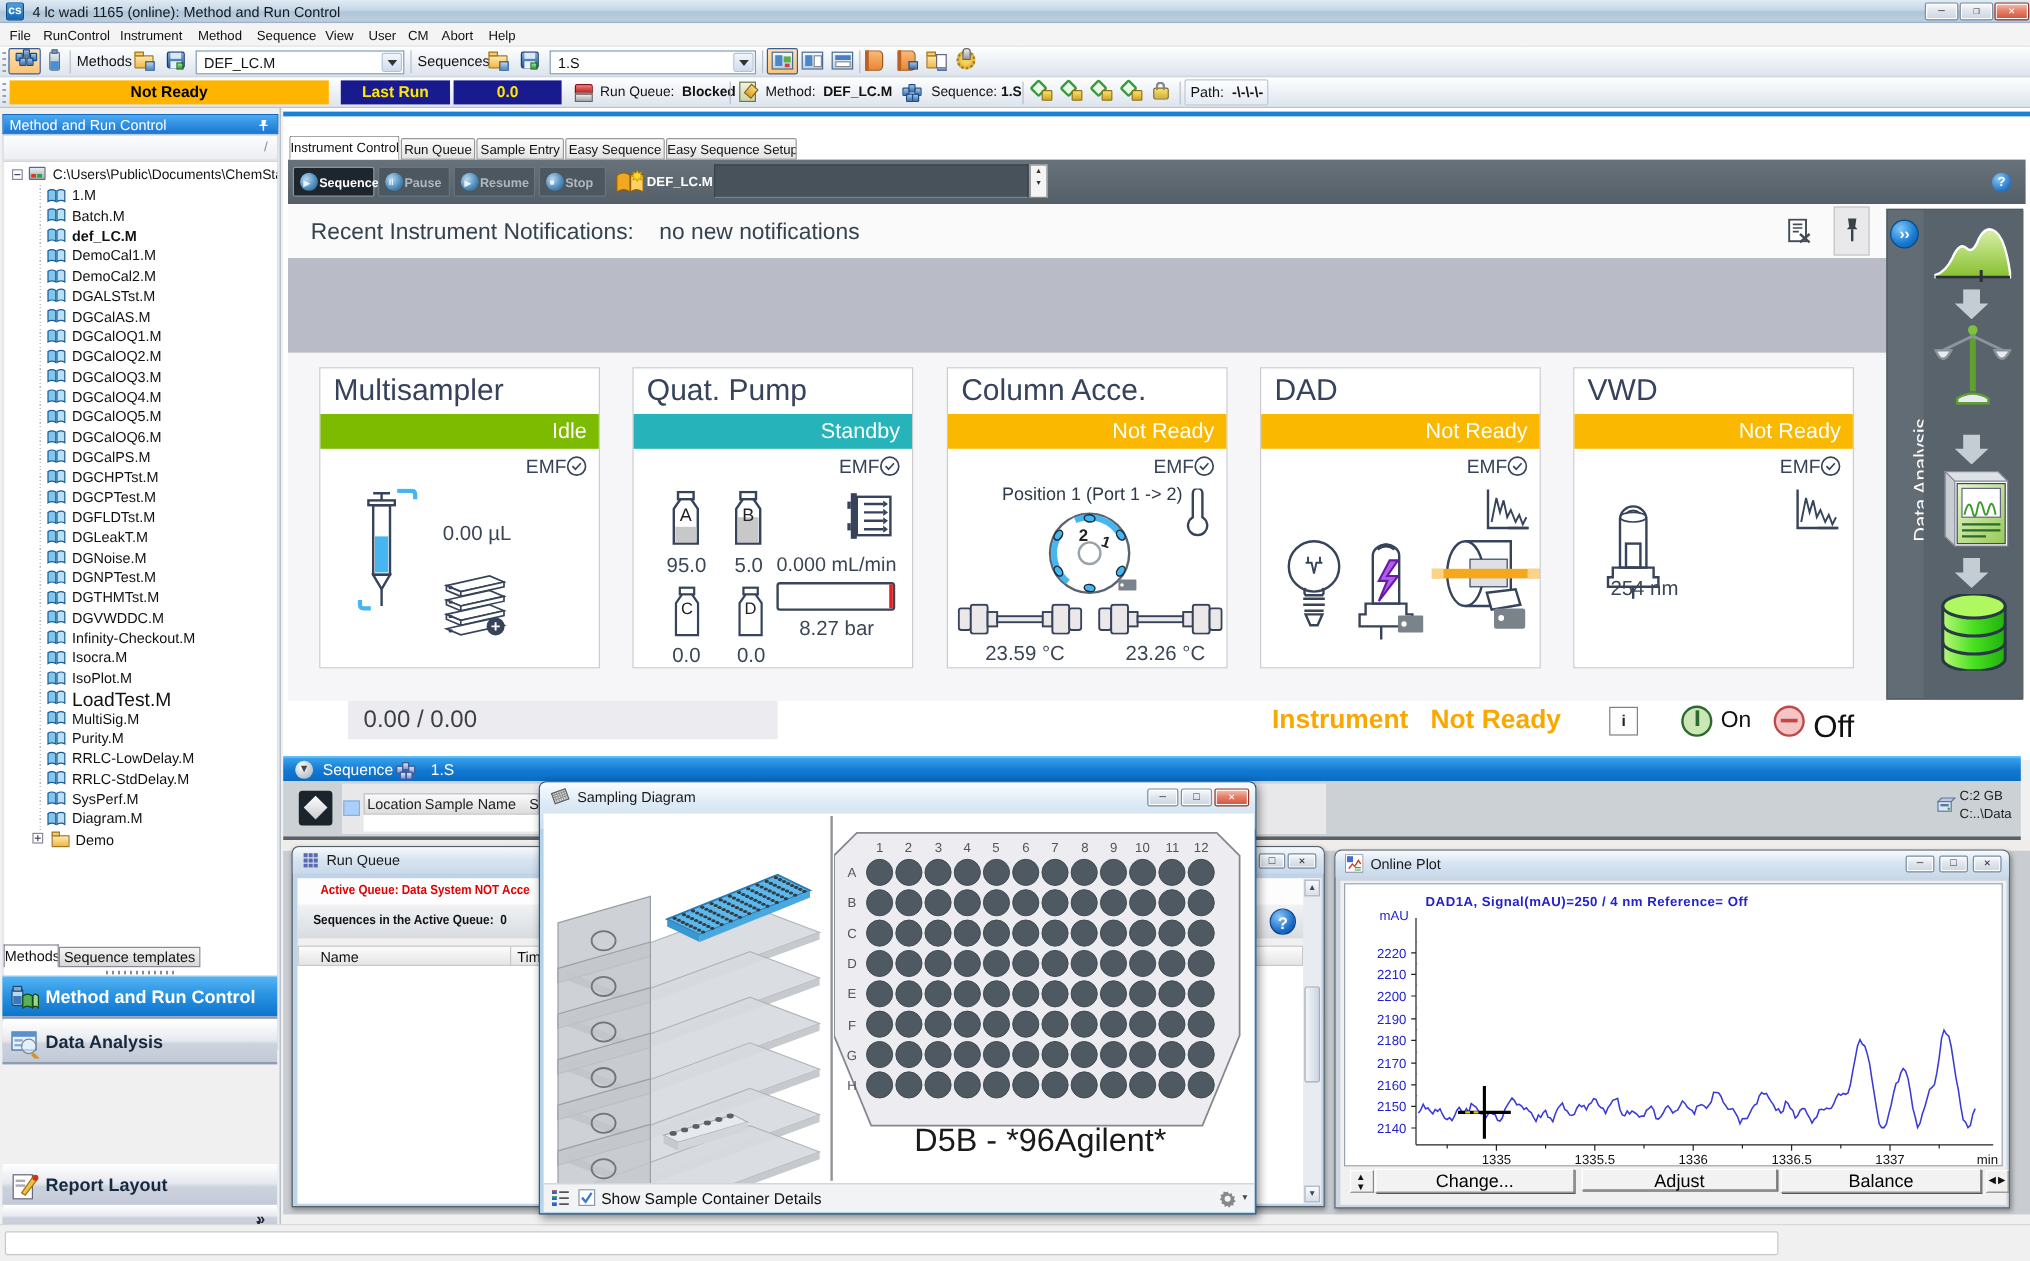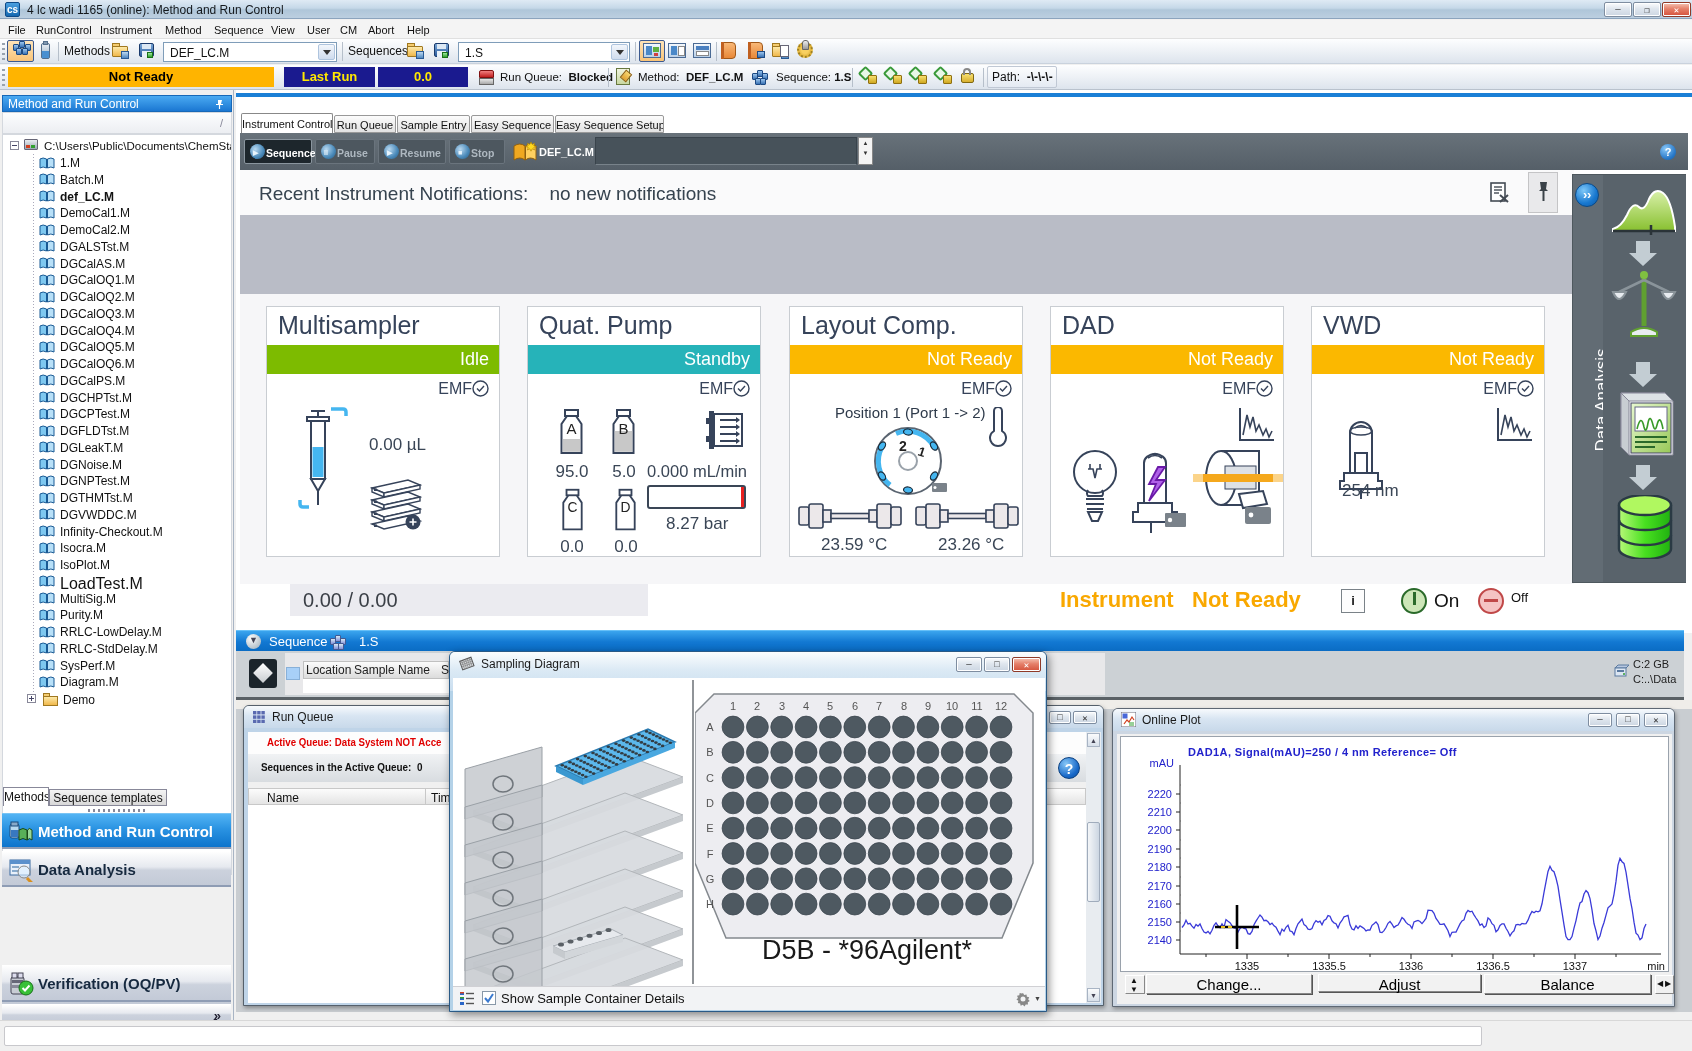--- a/index.html
+++ b/index.html
@@ -357,32 +357,20 @@
     </div>
     <div class="navbtn" style="top:880px;height:36px">
       <svg class="a" style="left:8px;top:5px" width="24" height="26">
         <rect x="1" y="3" width="16" height="20" fill="#fff" stroke="#667"></rect>
         <rect x="3" y="7" width="8" height="2" fill="#aab"></rect>
         <rect x="3" y="11" width="8" height="2" fill="#aab"></rect>
         <polygon points="8,18 18,4 21,7 11,20" fill="#f0c040" stroke="#a07010"></polygon>
         <circle cx="19.5" cy="5.5" r="2.5" fill="#d03020"></circle>
       </svg>
       <span>Report Layout</span>
-    </div>
-    <div class="navbtn" style="top:875px;height:37px">
-      <svg class="a" style="left:7px;top:5px" width="26" height="26">
-        <rect x="2" y="6" width="13" height="17" rx="2" fill="#c8ccd4" stroke="#445"></rect>
-        <rect x="3" y="9" width="11" height="3" fill="#667"></rect>
-        <rect x="3" y="14" width="11" height="3" fill="#889"></rect>
-        <rect x="3" y="2" width="5" height="5" fill="#dde" stroke="#445"></rect>
-        <rect x="9" y="2" width="5" height="5" fill="#dde" stroke="#445"></rect>
-        <circle cx="17" cy="17" r="7" fill="#38c038" stroke="#187018"></circle>
-        <path d="M13.5 17 L16 19.5 L20.5 14.5" stroke="#fff" stroke-width="2" fill="none"></path>
-      </svg>
-      <span>Verification (OQ/PV)</span>
     </div>
     <div class="navbtn" style="top:914px;height:20px;border-bottom:1px solid #8e9cb4">
       <span style="left:auto;right:10px;top:3px;transform:none;font-size:13px;color:#223">»</span>
       <span style="left:auto;right:12px;top:12px;transform:none;font-size:7px;color:#223">▼</span>
     </div>
   </div>
 <div class="a" style="left:236px;top:90px;width:1456px;height:543px;background:#fff">
     <div class="a" style="left:0;top:3px;width:1456px;height:4px;background:#1a7fd6"></div>
     <div class="a" style="left:5px;top:23px;width:92px;height:20px;background:#fff;border:1px solid #888;border-bottom:none;font-size:11px;text-align:center;padding-top:4px;z-index:2;border-radius:2px 2px 0 0;white-space:nowrap;overflow:hidden">Instrument Control</div>
     <div class="a" style="left:98px;top:25px;width:62px;height:18px;background:linear-gradient(#fcfcfc,#e2e2e2);border:1px solid #999;font-size:11px;text-align:center;padding-top:3px;border-radius:2px 2px 0 0;white-space:nowrap;overflow:hidden">Run Queue</div>
@@ -538,21 +526,21 @@
         <polygon points="30,28 34,31 30,34"></polygon>
       </g>
 </svg>
     <div class="ctext a" style="left:119px;top:155px;width:100px;text-align:right;font-size:16.5px">0.000 mL/min</div>
     <div class="a" style="left:119px;top:178px;width:99px;height:24px;border:2px solid #3a4656;border-radius:3px;background:#fff">
       <div class="a" style="right:0;top:0;width:3px;height:20px;background:#e82020"></div>
     </div>
     <div class="ctext a" style="left:138px;top:207px">8.27 bar</div>
   </div>
 <div class="card" style="left:789px">
-    <div class="ctitle">Layout Comp.</div>
+    <div class="ctitle">Column Acce.</div>
     <div class="cstat" style="background:#fbb800">Not Ready</div>
     <div class="emf">EMF<svg width="17" height="17" viewBox="0 0 17 17" style="vertical-align:-3px">
         <circle cx="8.5" cy="8.5" r="7.5" fill="none" stroke="#36435a" stroke-width="1.4"></circle>
         <path d="M5 8.5 L7.5 11 L12 6" fill="none" stroke="#36435a" stroke-width="1.4"></path>
       </svg></div>
     <div class="a ctext" style="left:45px;top:97px;font-size:15px;color:#2e3a4a">Position 1 (Port 1 -&gt; 2)</div>
     <svg class="a" style="left:82px;top:118px" width="76" height="76" viewBox="0 0 76 76">
 <circle cx="36" cy="36" r="33" fill="#fff" stroke="#5a6470" stroke-width="2"></circle>
 <path d="M 62 22 A 30 30 0 0 0 24 8.5" fill="none" stroke="#45b6f0" stroke-width="5"></path>
 <path d="M 10 22 A 30 30 0 0 0 18 60" fill="none" stroke="#45b6f0" stroke-width="5"></path>
@@ -665,21 +653,21 @@
 <div class="a" style="left:290px;top:584px;width:358px;height:32px;background:#ebebf0">
     <span class="a" style="left:13px;top:5px;font-size:20px;color:#3a3f46">0.00 / 0.00</span>
   </div>
 <div class="a" style="left:1060px;top:587px;font-size:22px;font-weight:bold;color:#f9a800">Instrument&nbsp;&nbsp;&nbsp;Not Ready</div>
 <div class="a" style="left:1341px;top:589px;width:24px;height:24px;border:1px solid #7a8288;background:#fdfdfd;font-size:13px;font-weight:bold;text-align:center;line-height:22px;color:#222">i</div>
 <div class="a" style="left:1401px;top:588px;width:26px;height:26px;border-radius:50%;background:#cde6b8;border:2px solid #2a6a2a"></div>
 <div class="a" style="left:1413px;top:592px;width:3px;height:13px;background:#2a6a2a"></div>
 <div class="a" style="left:1434px;top:590px;font-size:19px;color:#111">On</div>
 <div class="a" style="left:1478px;top:588px;width:26px;height:26px;border-radius:50%;background:#f5c4c4;border:2px solid #c04848"></div>
 <div class="a" style="left:1484px;top:599px;width:14px;height:3px;background:#c04848"></div>
-<div class="a" style="left:1511px;top:590px;font-size:13px;color:#111">Off</div>
+<div class="a" style="left:1511px;top:590px;font-size:26px;color:#111">Off</div>
 <div class="a" style="left:1572px;top:174px;width:114px;height:409px;background:#626c74;border:1px solid #4e585e">
     <div class="a" style="left:2px;top:8px;width:24px;height:24px;border-radius:50%;background:radial-gradient(circle at 35% 30%,#7ec8f8,#1878d0 60%,#0c5aa8);border:1px solid #0a4a88">
       <span class="a" style="left:7px;top:3px;color:#fff;font-size:13px;font-weight:bold">›</span>
       <span class="a" style="left:11px;top:3px;color:#fff;font-size:13px;font-weight:bold">›</span>
     </div>
     <div class="a" style="left:0px;top:150px;width:28px;height:130px">
       <div style="transform:rotate(-90deg) translate(-100%,0);transform-origin:0 0;white-space:nowrap;color:#fff;font-size:17px;position:absolute;left:4px;top:130px;width:130px"></div>
     </div>
     <div class="a" style="left:-36px;top:215px;width:130px;height:20px;transform:rotate(-90deg);color:#fff;font-size:17px;text-align:center">Data Analysis</div>
     <div class="a" style="left:30px;top:0px;width:83px;height:407px;background:#59636b">

